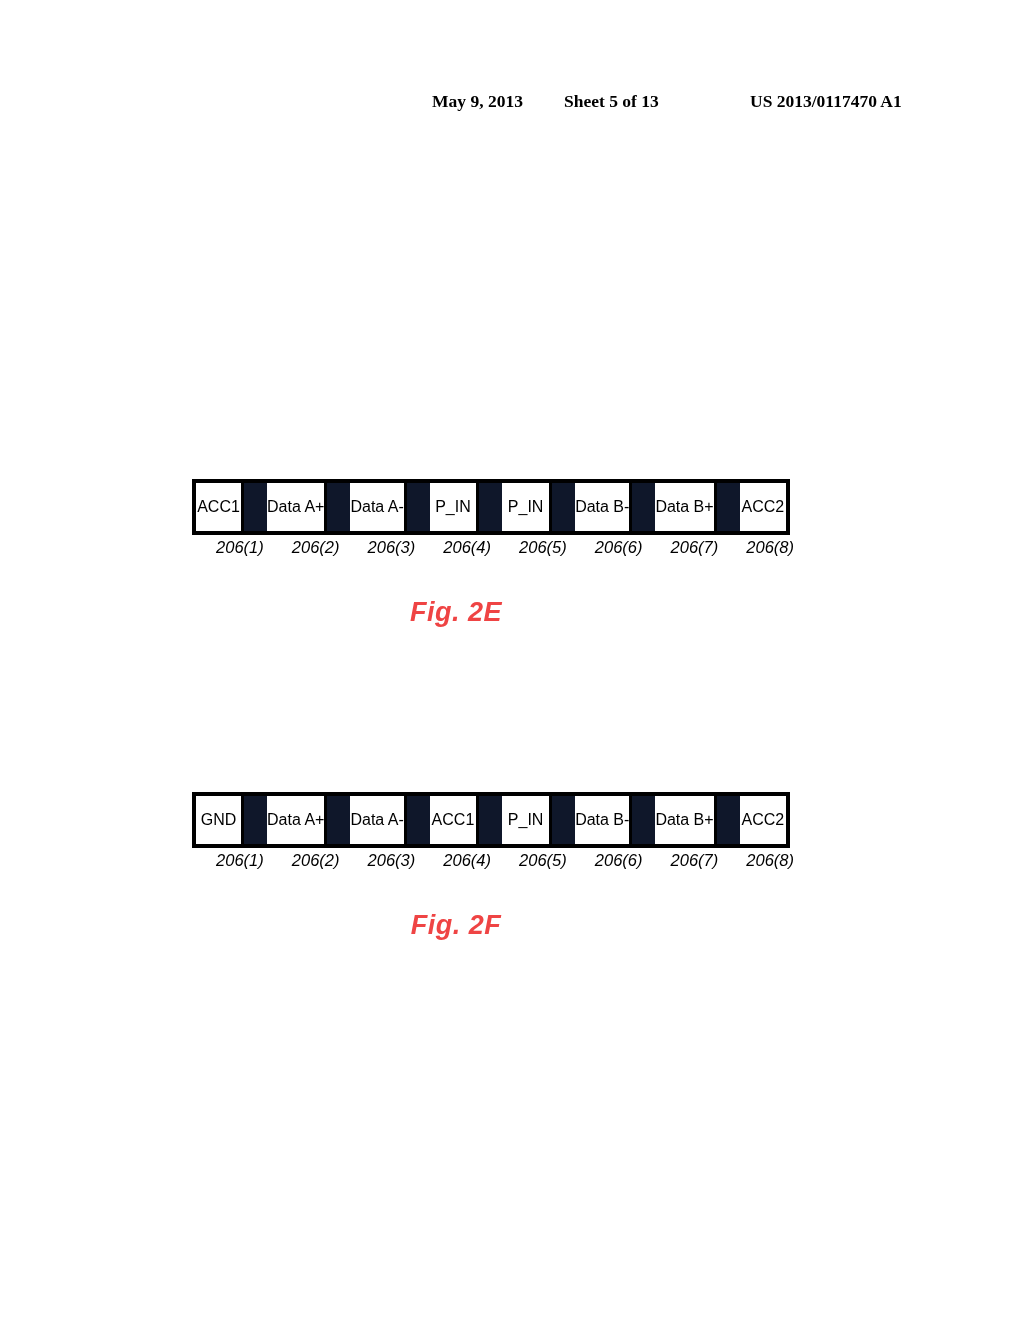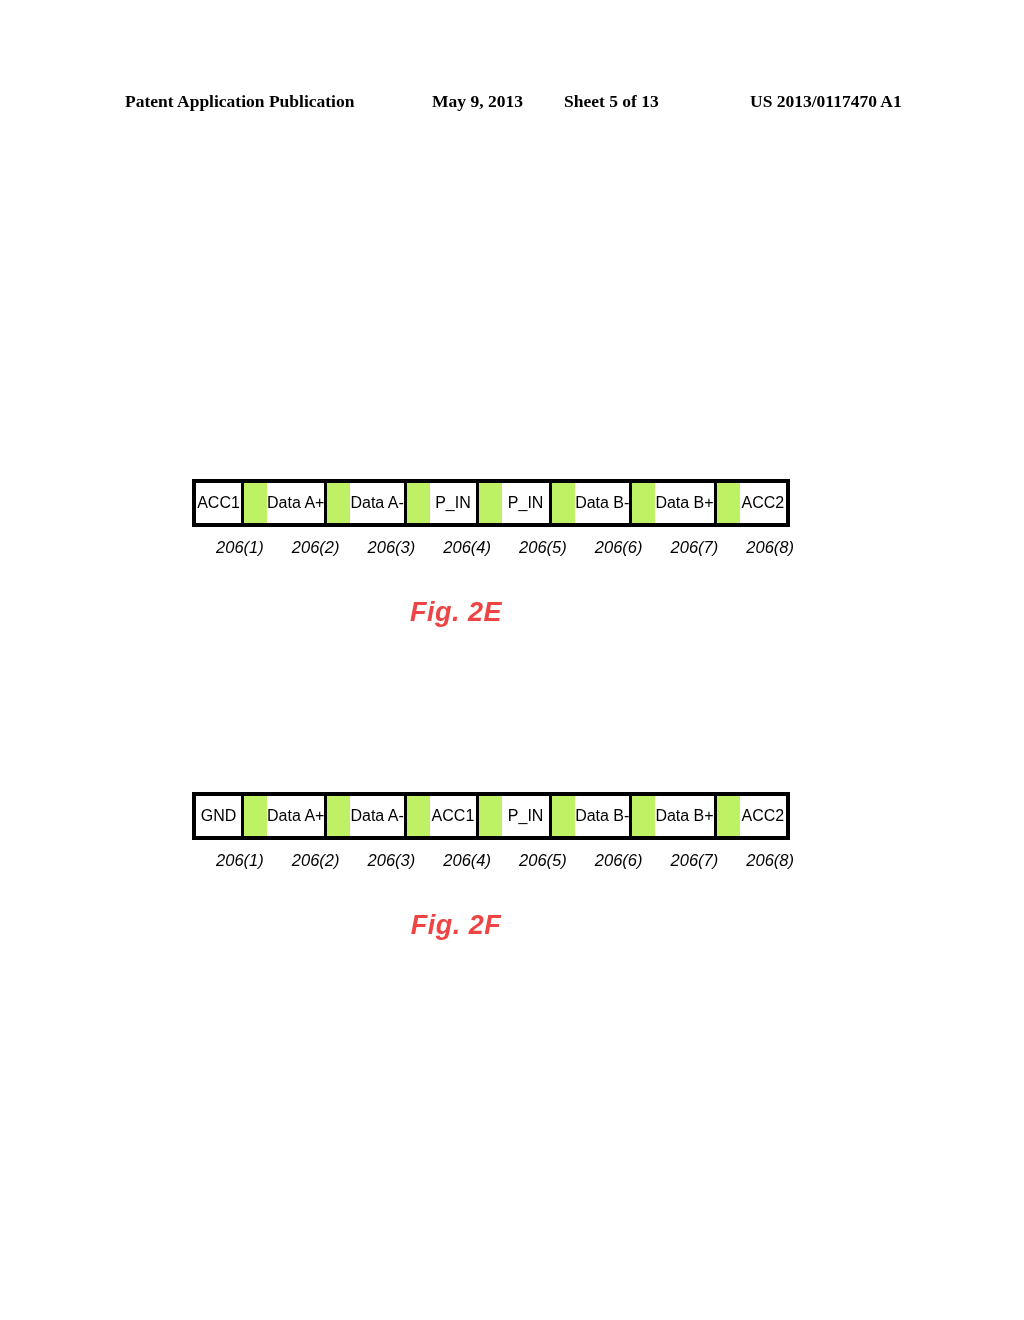--- a/index.html
+++ b/index.html
@@ -43,24 +43,24 @@
   }
   #figure-2e { top: 479px; }
   #figure-2f { top: 792px; }
 
   
   .pin-table {
     position: absolute;
     left: 192px;
     top: 0;
     width: 598px;
-    height: 48px;
+    height: 56px;
     box-sizing: border-box;
     border: 4px solid #000000;
-    background: #bef264;
+    background: #0f172a;
     display: flex;
     flex-direction: row;
     gap: 23px;
   }
   .pin-cell {
     box-sizing: border-box;
     height: 100%;
     border-right: 3px solid #000000;
     display: flex;
     align-items: center;
@@ -120,21 +120,20 @@
     line-height: 34px;
     letter-spacing: 0.5px;
     color: #ef4444;
     white-space: nowrap;
   }
 </style>
 </head>
 <body>
 
 <div class="page-header">
-  <span class="hdr-pub">Patent Application Publication</span>
   <span class="hdr-date">May 9, 2013</span>
   <span class="hdr-sheet">Sheet 5 of 13</span>
   <span class="hdr-num">US 2013/0117470 A1</span>
 </div>
 
 <div class="figure-block" id="figure-2e">
 
   <div class="pin-table">
     <div class="pin-cell w-c1">ACC1</div>
     <div class="pin-cell w-c2">Data A+</div>

